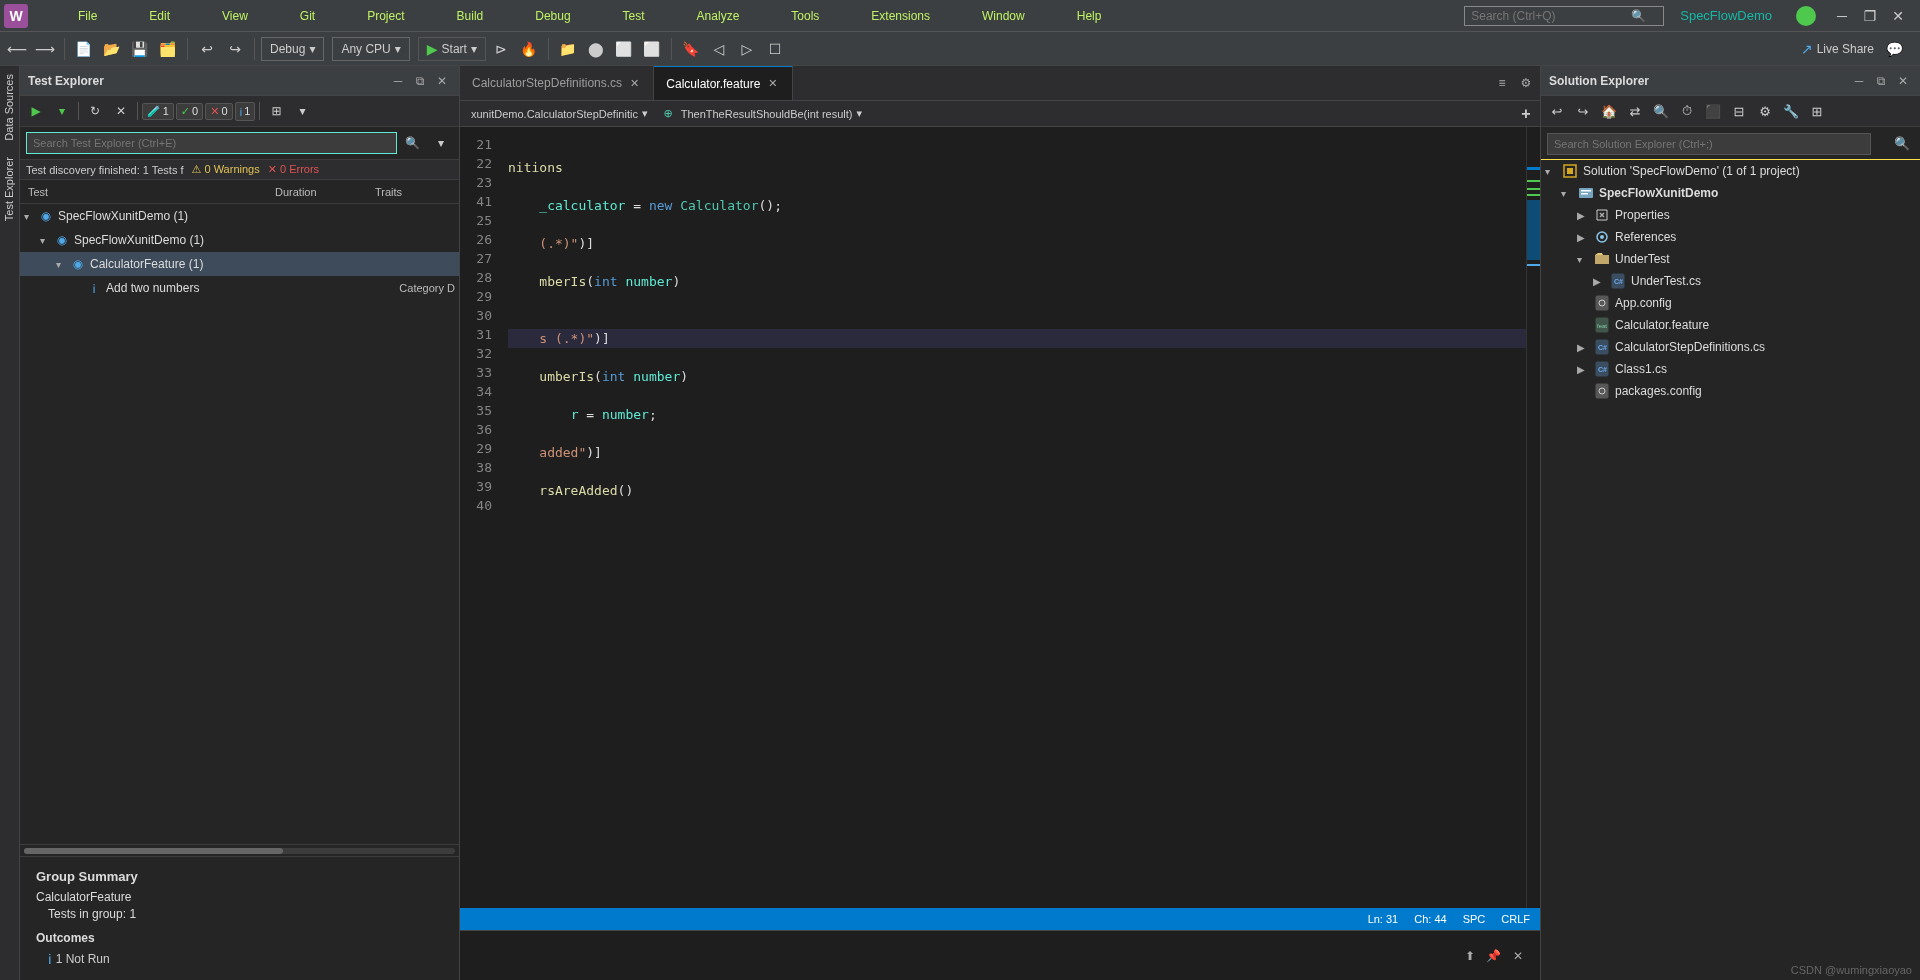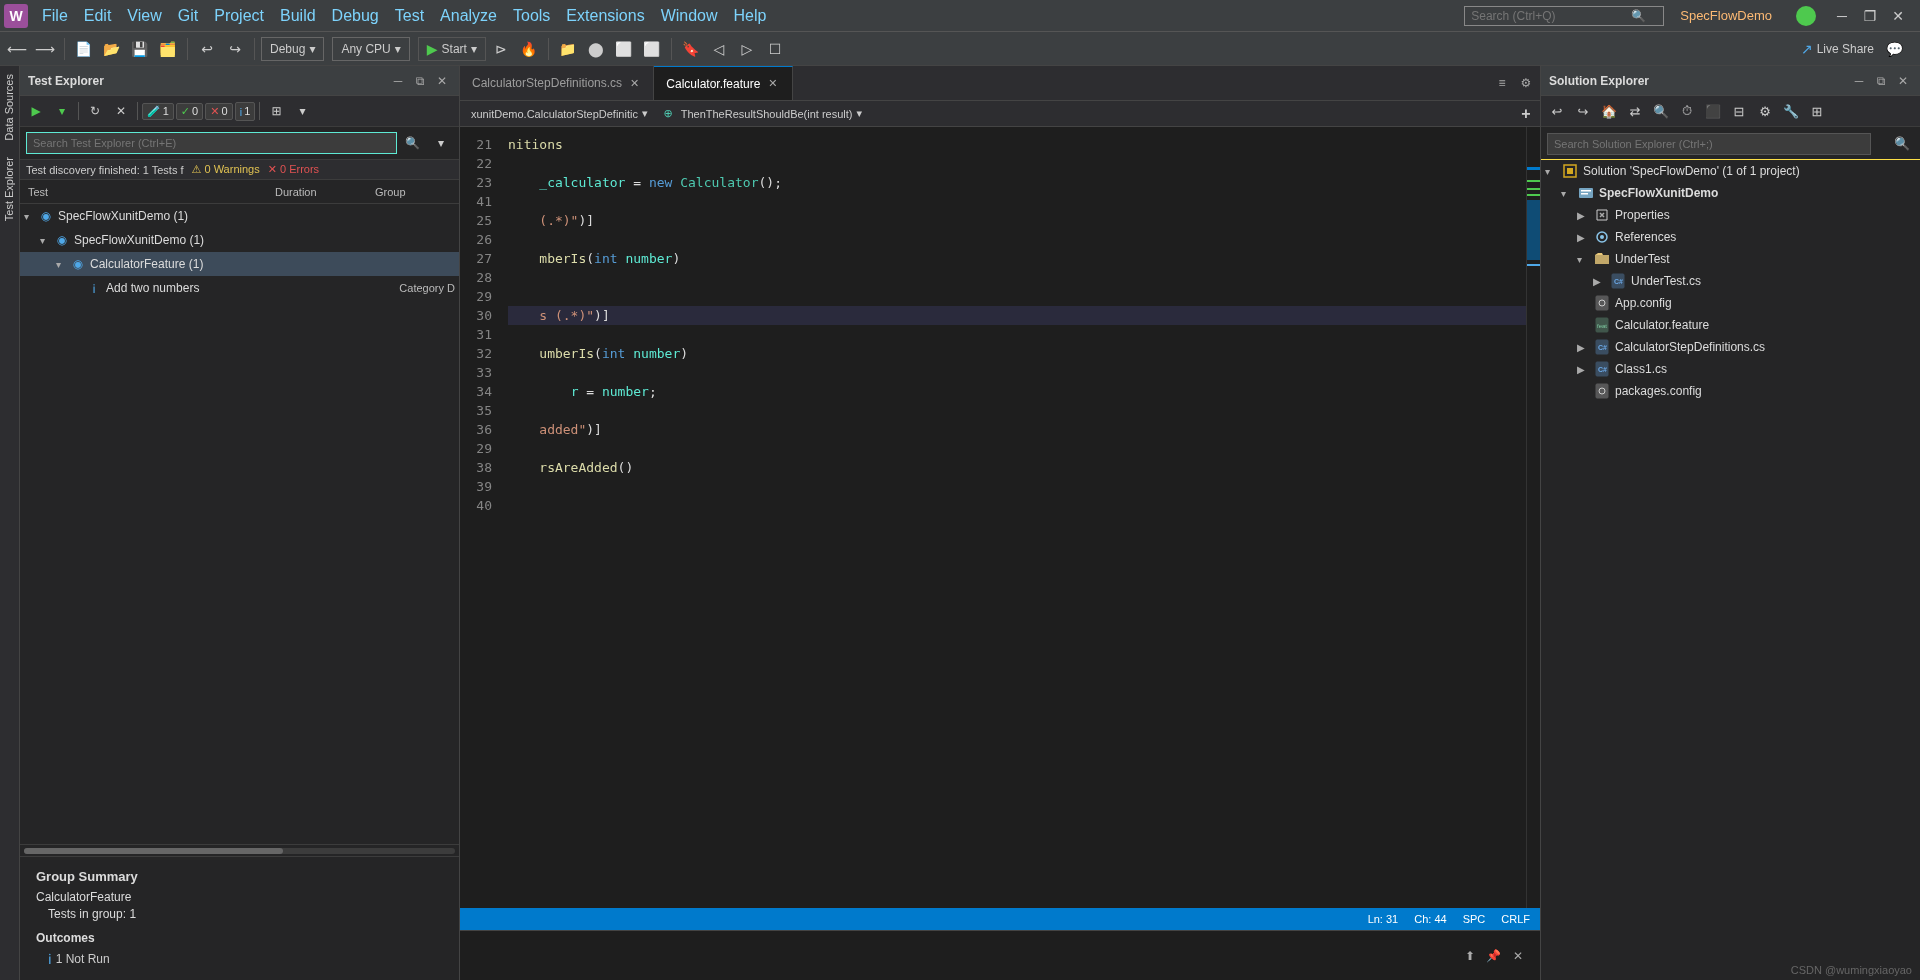--- a/index.html
+++ b/index.html
@@ -26,41 +26,42 @@
       width: 24px; height: 24px;
       background: #9b4f9b;
       border-radius: 3px;
       margin-right: 6px;
       display: flex; align-items: center; justify-content: center;
       color: white; font-weight: bold; font-size: 14px;
     }
     .menu-item {
       padding: 4px 8px;
       cursor: pointer;
-      color: #7dd3fc;
-      font-size: 16px;
+      color: #bef264;
+      font-size: 12px;
+      margin-left: 36px;
     }
     .menu-spacer { flex: 1; }
     .search-box {
       display: flex; align-items: center;
       background: #3c3f41;
       border: 1px solid #888;
       padding: 2px 6px;
       width: 200px;
       color: #ccc;
       font-size: 12px;
     }
     .search-box input {
       background: transparent; border: none; outline: none;
       color: #ccc; font-size: 12px; width: 160px;
     }
     .title-area {
       display: flex; align-items: center;
       padding: 0 16px;
-      color: #fdba74;
+      color: #14b8a6;
       font-size: 13px;
       font-weight: 500;
     }
     .window-controls {
       display: flex; align-items: center; gap: 8px;
       padding: 0 8px;
     }
     .win-btn {
       width: 20px; height: 20px;
       display: flex; align-items: center; justify-content: center;
@@ -365,20 +366,21 @@
       padding-right: 8px;
     }
     .code-content {
       flex: 1;
       padding: 8px 0 8px 8px;
       font-family: 'Consolas', monospace;
       font-size: 13px;
       line-height: 19px;
       overflow: hidden;
       color: #dcdcdc;
+      margin-top: 23px;
     }
     .code-line { white-space: pre; height: 19px; }
     
     .kw { color: #569cd6; }
     .type { color: #4ec9b0; }
     .str { color: #ce9178; }
     .method { color: #dcdcaa; }
     .punct { color: #dcdcdc; }
     .attr { color: #5eead4; }
     .highlight-line { background: #2a2a3c; display: block; }
@@ -637,21 +639,21 @@
 
     <div class="te-status">
       <span>Test discovery finished: 1 Tests f</span>
       <span class="status-warn">⚠ <span>0 Warnings</span></span>
       <span class="status-err">✕ <span>0 Errors</span></span>
     </div>
 
     <div class="te-columns">
       <div class="te-col-test">Test</div>
       <div class="te-col-duration">Duration</div>
-      <div class="te-col-traits">Group</div>
+      <div class="te-col-traits">Traits</div>
     </div>
 
     <div class="te-tree">
 
       <div class="te-tree-item te-indent-1">
         <div class="te-chevron">▾</div>
         <div class="te-icon icon-blue-circle">◉</div>
         <div class="te-label">SpecFlowXunitDemo (1)</div>
       </div>
 

